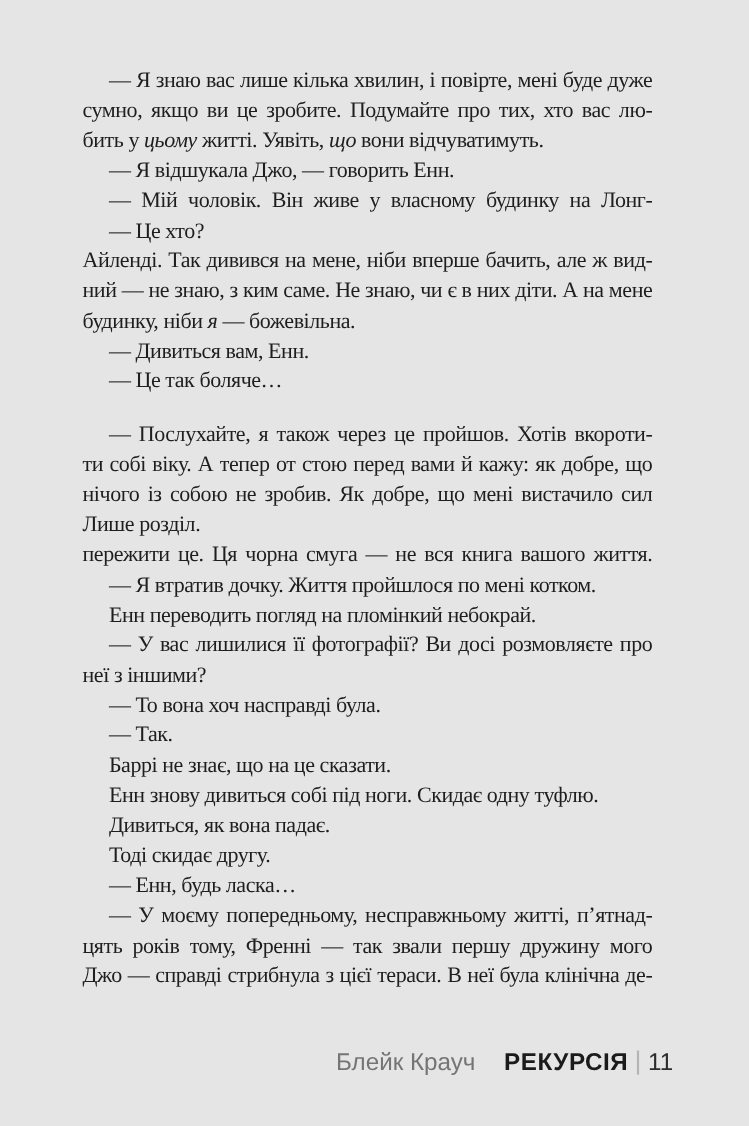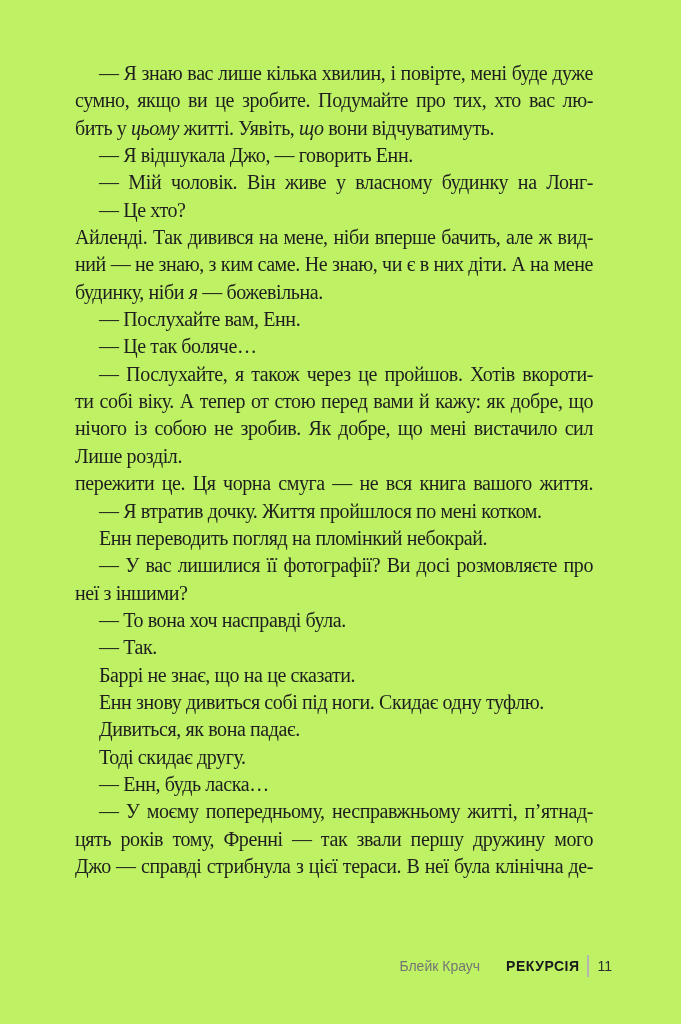--- a/index.html
+++ b/index.html
@@ -42,21 +42,21 @@
     font-style: italic;
   }
   .page-footer {
     position: absolute;
     top: 952px;
     right: 69px;
     height: 28px;
     display: flex;
     align-items: center;
     font-family: "Liberation Sans", "DejaVu Sans", sans-serif;
-    font-size: 14px;
+    font-size: 22px;
   }
   .footer-author {
     font-weight: 400;
   }
   .footer-title {
     font-weight: 700;
     letter-spacing: 0.5px;
     margin-left: 26px;
   }
   .footer-sep {
@@ -65,35 +65,35 @@
     margin-left: 8px;
     margin-right: 8px;
   }
   .footer-page {
     font-weight: 400;
   }
 </style>
 </head>
 <body>
 
-<div class="page" style="background: #bef264;">
+<div class="page" style="background: #e5e5e5;">
 
   <main class="text-block">
       <div class="line indent justify" style="color: rgb(30, 30, 30);"><span>— Я знаю вас лише кілька хвилин, і повірте, мені буде дуже</span></div>
       <div class="line justify" style="color: rgb(30, 30, 30);"><span>сумно, якщо ви це зробите. Подумайте про тих, хто вас лю-</span></div>
       <div class="line" style="color: rgb(30, 30, 30);"><span>бить у </span><span class="it">цьому</span><span> житті. Уявіть, </span><span class="it">що</span><span> вони відчуватимуть.</span></div>
       <div class="line indent" style="color: rgb(30, 30, 30);"><span>— Я відшукала Джо, — говорить Енн.</span></div>
       <div class="line indent justify" style="color: rgb(30, 30, 30);"><span>— Мій чоловік. Він живе у власному будинку на Лонг-</span></div>
       <div class="line indent" style="color: rgb(30, 30, 30);"><span>— Це хто?</span></div>
       <div class="line justify" style="color: rgb(30, 30, 30);"><span>Айленді. Так дивився на мене, ніби вперше бачить, але ж вид-</span></div>
       <div class="line justify" style="color: rgb(30, 30, 30);"><span>ний — не знаю, з ким саме. Не знаю, чи є в них діти. А на мене</span></div>
       <div class="line" style="color: rgb(30, 30, 30);"><span>будинку, ніби </span><span class="it">я</span><span> — божевільна.</span></div>
-      <div class="line indent" style="color: rgb(30, 30, 30);"><span>— Послухайте вам, Енн.</span></div>
+      <div class="line indent" style="color: rgb(30, 30, 30);"><span>— Дивиться вам, Енн.</span></div>
       <div class="line indent" style="color: rgb(30, 30, 30);"><span>— Це так боляче…</span></div>
-      <div class="line indent justify" style="color: rgb(30, 30, 30);"><span>— Послухайте, я також через це пройшов. Хотів вкороти-</span></div>
+      <div class="line indent justify" style="color: rgb(30, 30, 30); margin-top: 21px;"><span>— Послухайте, я також через це пройшов. Хотів вкороти-</span></div>
       <div class="line justify" style="color: rgb(30, 30, 30);"><span>ти собі віку. А тепер от стою перед вами й кажу: як добре, що</span></div>
       <div class="line justify" style="color: rgb(30, 30, 30);"><span>нічого із собою не зробив. Як добре, що мені вистачило сил</span></div>
       <div class="line" style="color: rgb(30, 30, 30);"><span>Лише розділ.</span></div>
       <div class="line justify" style="color: rgb(30, 30, 30);"><span>пережити це. Ця чорна смуга — не вся книга вашого життя.</span></div>
       <div class="line indent" style="color: rgb(30, 30, 30);"><span>— Я втратив дочку. Життя пройшлося по мені котком.</span></div>
       <div class="line indent" style="color: rgb(30, 30, 30);"><span>Енн переводить погляд на пломінкий небокрай.</span></div>
       <div class="line indent justify" style="color: rgb(30, 30, 30);"><span>— У вас лишилися її фотографії? Ви досі розмовляєте про</span></div>
       <div class="line" style="color: rgb(30, 30, 30);"><span>неї з іншими?</span></div>
       <div class="line indent" style="color: rgb(30, 30, 30);"><span>— То вона хоч насправді була.</span></div>
       <div class="line indent" style="color: rgb(30, 30, 30);"><span>— Так.</span></div>

